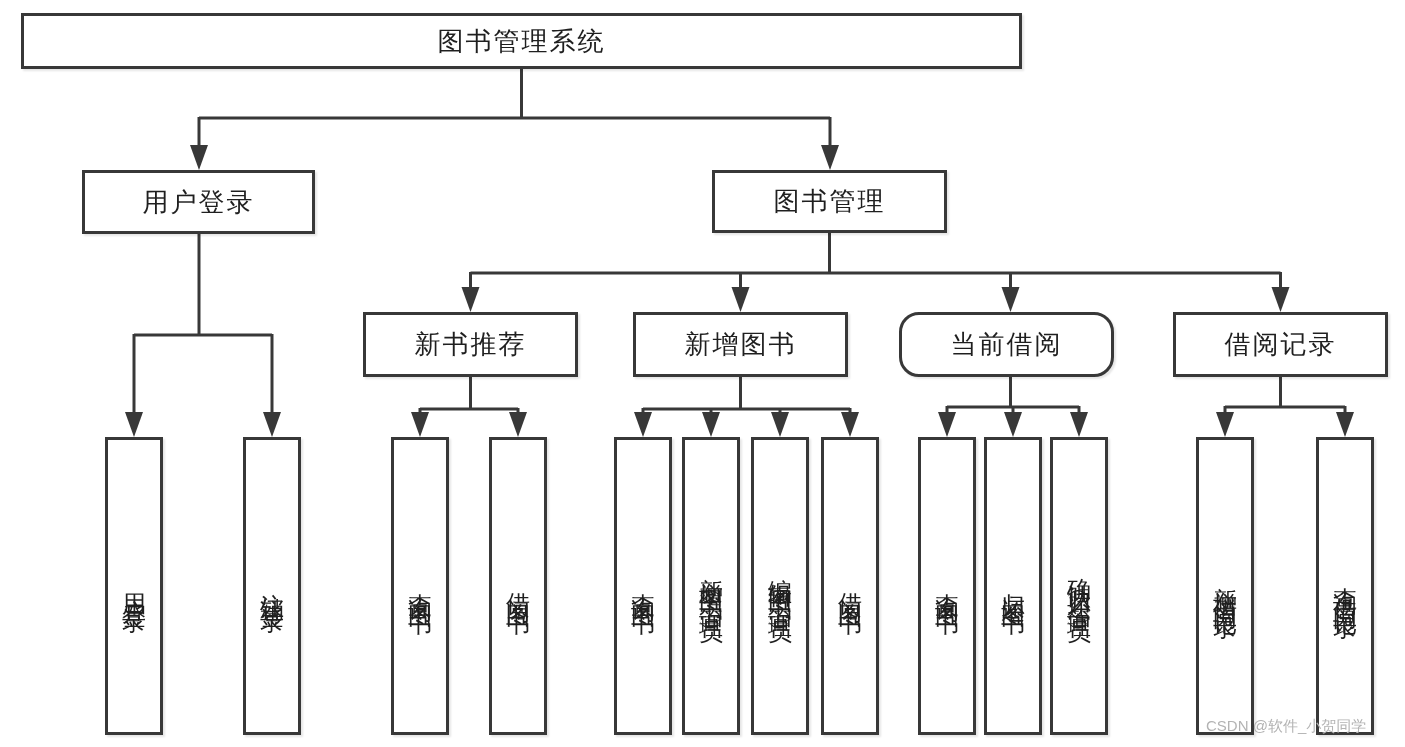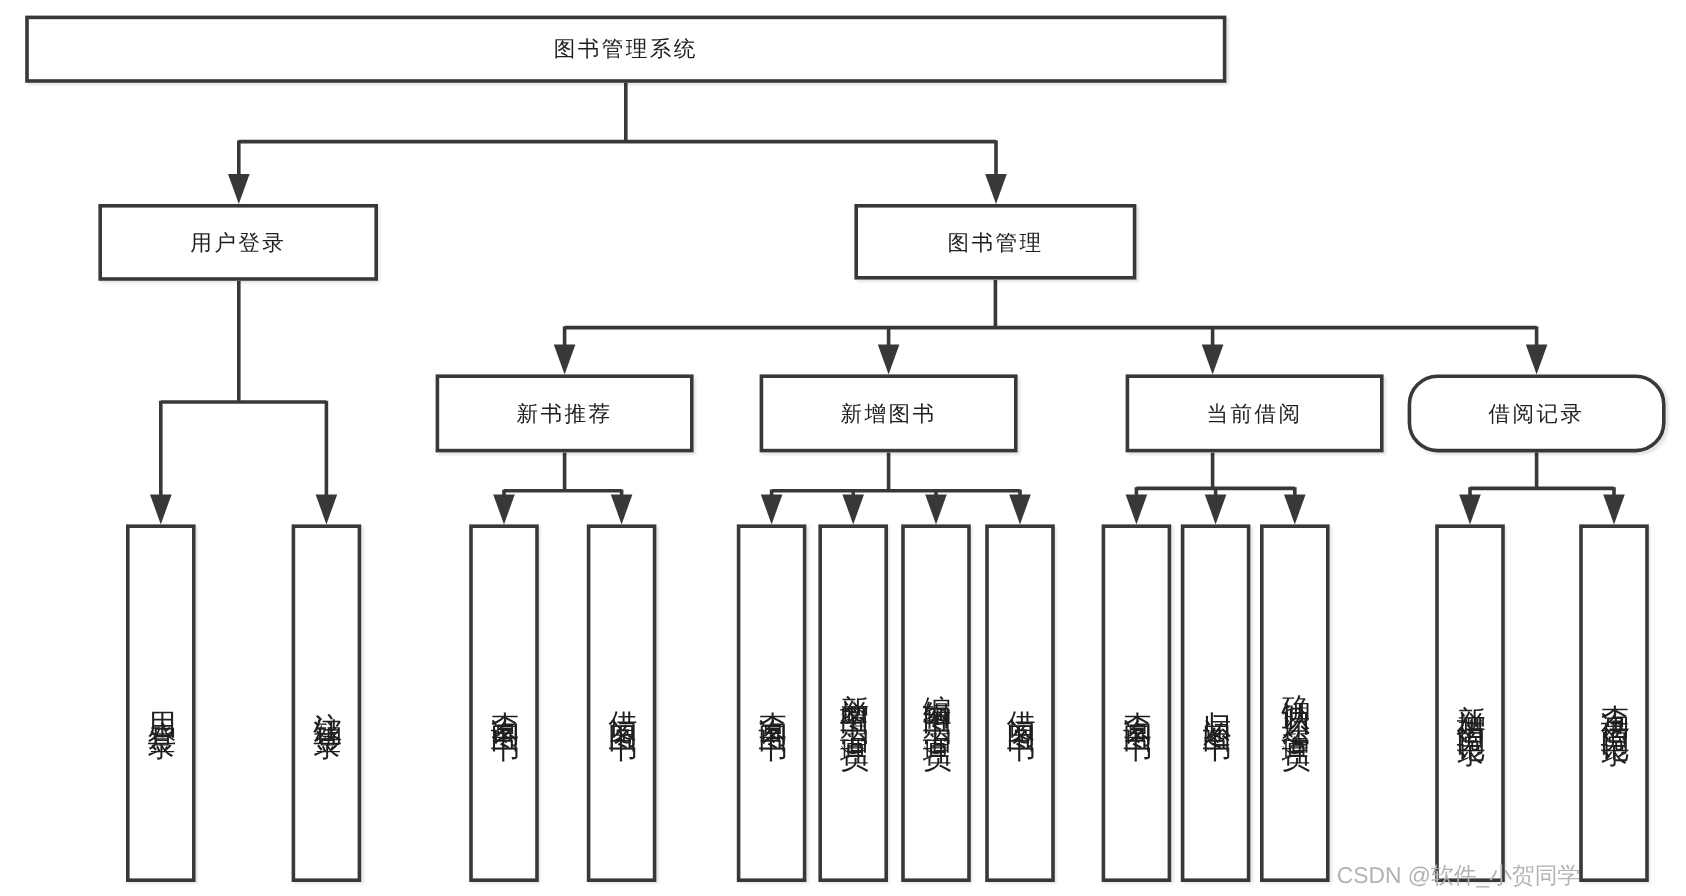--- a/index.html
+++ b/index.html
@@ -20,46 +20,46 @@
     position: absolute;
     box-sizing: border-box;
     border: 3px solid #383838;
     background: #ffffff;
     display: flex;
     align-items: center;
     justify-content: center;
     color: #1f1f1f;
     box-shadow: 2px 2px 2px rgba(0,0,0,0.10);
   }
-  .node.h { font-size: 18px; letter-spacing: 2px; }
+  .node.h { font-size: 26px; letter-spacing: 2px; }
   .node.v {
     writing-mode: vertical-rl;
     text-orientation: mixed;
     font-size: 24px;
     letter-spacing: 6px;
     line-height: 1;
   }
   .root-box   { left: 21px;  top: 13px;  width: 1001px; height: 56px; }
   .lvl2-a     { left: 82px;  top: 170px; width: 233px;  height: 64px; }
   .lvl2-b     { left: 712px; top: 170px; width: 235px;  height: 63px; }
   .lvl3       { top: 312px;  width: 215px; height: 65px; }
   .lvl3-a { left: 363px; }  .lvl3-b { left: 633px; }
-  .lvl3-c { left: 938px; }  .lvl3-d { left: 1173px; border-radius: 25px; }
+  .lvl3-c { left: 899px; border-radius: 20px; }  .lvl3-d { left: 1173px; }
   .leaf       { top: 437px;  width: 58px; height: 298px; }
   .leaf-1 { left: 105px; }  .leaf-2 { left: 243px; }
   .leaf-3 { left: 391px; }  .leaf-4 { left: 489px; }
   .leaf-5 { left: 614px; }  .leaf-6 { left: 682px; }
   .leaf-7 { left: 751px; }  .leaf-8 { left: 821px; }
   .leaf-9 { left: 918px; }  .leaf-10 { left: 984px; }
   .leaf-11 { left: 1050px; } .leaf-12 { left: 1196px; }
   .leaf-13 { left: 1316px; }
   #watermark {
     position: absolute;
-    left: 1114px; top: 717px;
-    font-size: 19px;
+    left: 1206px; top: 717px;
+    font-size: 15px;
     color: #b3b3b3;
     white-space: nowrap;
     z-index: 5;
   }
   line    { stroke: #383838; stroke-width: 3; }
   polygon { fill: #383838; }
 </style>
 </head>
 <body>
 

